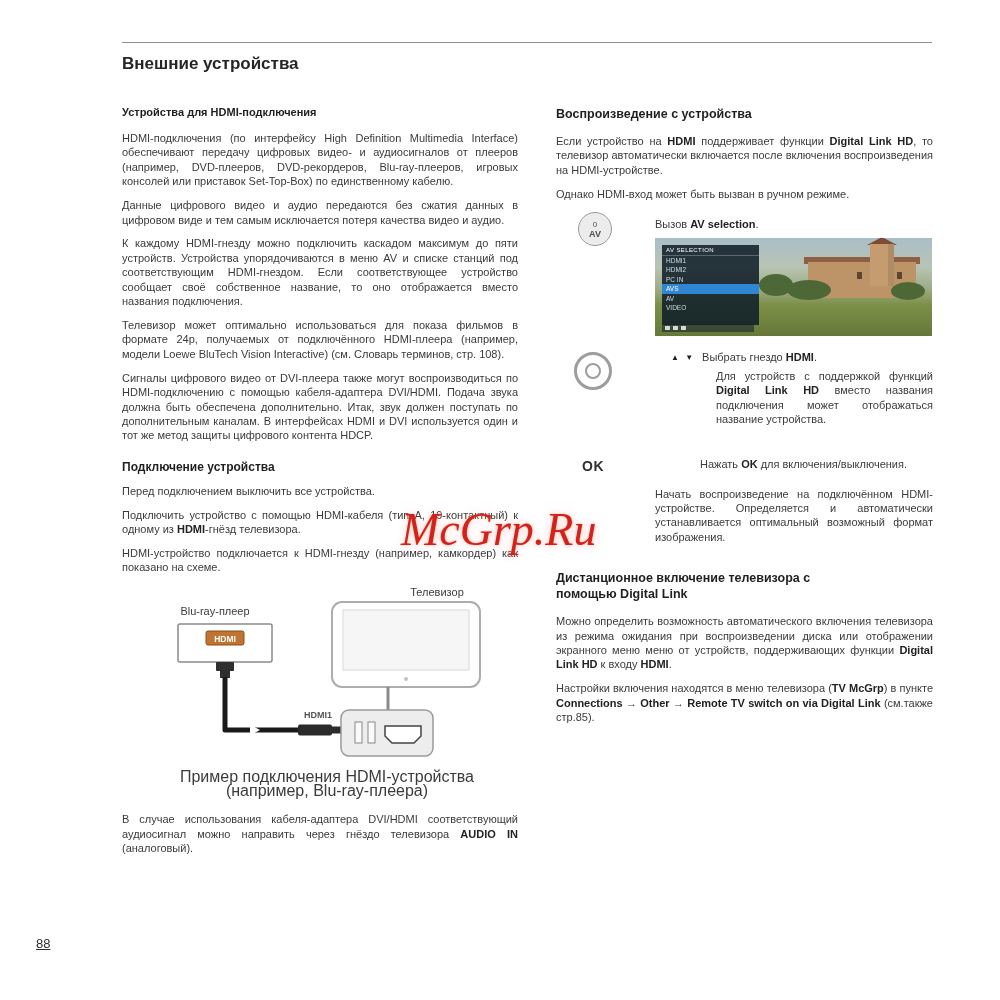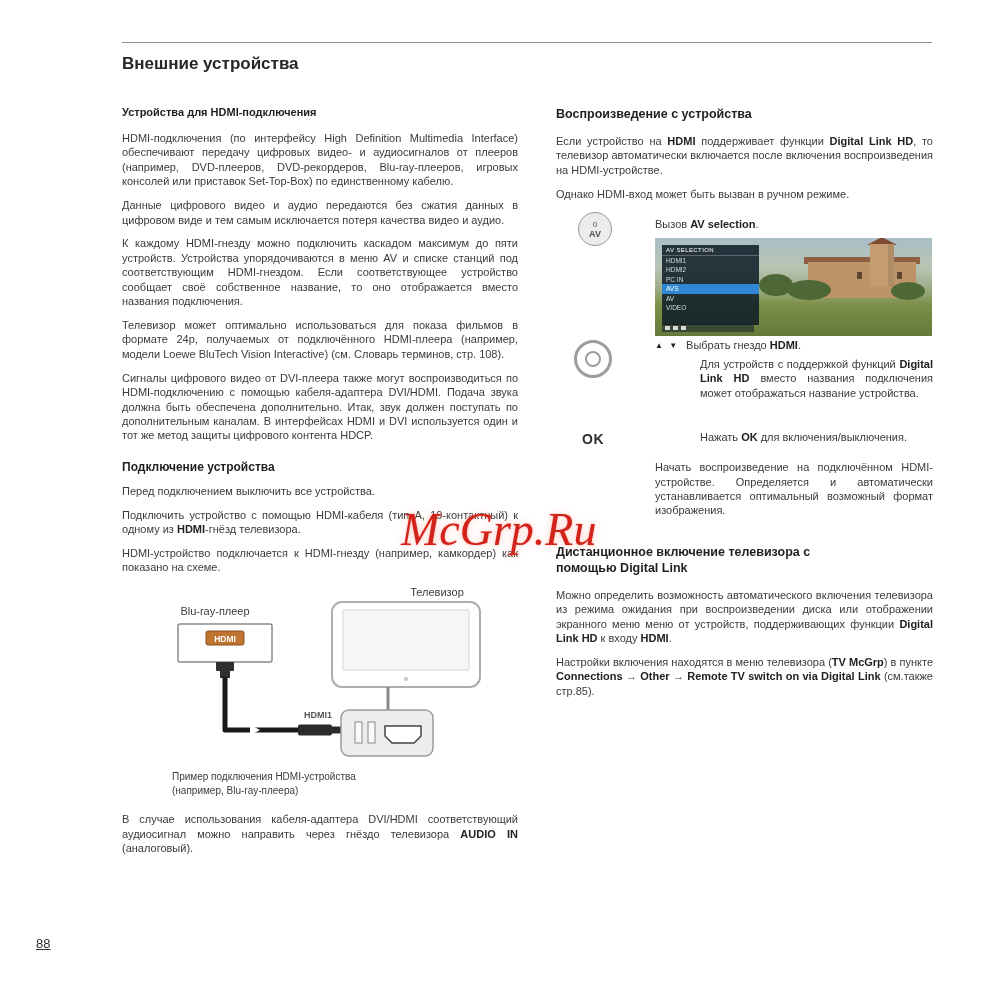--- a/index.html
+++ b/index.html
@@ -15,21 +15,21 @@
 
   h2.sec { font-size:11px; font-weight:bold; color:#1f1f1f; margin-bottom:13px; }
   h2.sec-sm { font-size:12.5px; font-weight:bold; color:#1f1f1f; margin-bottom:12px; line-height:16px; }
   h3.sub { font-size:12px; font-weight:bold; color:#1f1f1f; margin:17px 0 10px; }
   p.body { font-size:11px; line-height:14.4px; text-align:justify; margin-bottom:9.5px; }
   p.body b, .content b { font-weight:bold; color:#222; }
 
   
   .diagram { display:block; margin-top:6px; }
   .dg-label { font-size:11px; fill:#3b3b3b; }
-  .caption { font-size:10px; line-height:14px; text-align:left; margin:4px 0 14px 50px; width:310px; color:#3b3b3b; }
+  .caption { font-size:16px; line-height:14px; text-align:center; margin:4px 0 14px 50px; width:310px; color:#3b3b3b; }
 
   
   .instr-row { display:flex; }
   .gutter { width:99px; flex:none; position:relative; }
   .content { flex:1; font-size:11px; line-height:14.4px; text-align:justify; }
   .content p.nojust { text-align:left; }
   .indent2 { margin-left:45px; }
 
   .av-btn { width:34px; height:34px; border-radius:50%; background:#ececec; border:1.5px solid #9a9a9a;
             display:flex; flex-direction:column; align-items:center; justify-content:center;
@@ -171,21 +171,21 @@
         </div>
         <div class="shot-bar">
             <i></i>
             <i></i>
             <i></i>
           </div>
       </div>
     </div>
   </div>
 
-  <div class="instr-row" style="">
+  <div class="instr-row" style="margin-top:12px;gap:16px;">
     <div class="gutter">
       <div class="ring"></div>
     </div>
     <div class="content">
       <p class="nojust"><span class="arrows">▲ ▼</span><span><span>Выбрать гнездо </span><b>HDMI</b><span>.</span></span></p>
       <p class="indent2" style="margin-top:4px;"><span>Для устройств с поддержкой функций </span><b>Digital Link HD</b><span> вместо названия подключения может отображаться название устройства.</span></p>
     </div>
   </div>
 
   <div class="instr-row" style="margin-top:30px;">

